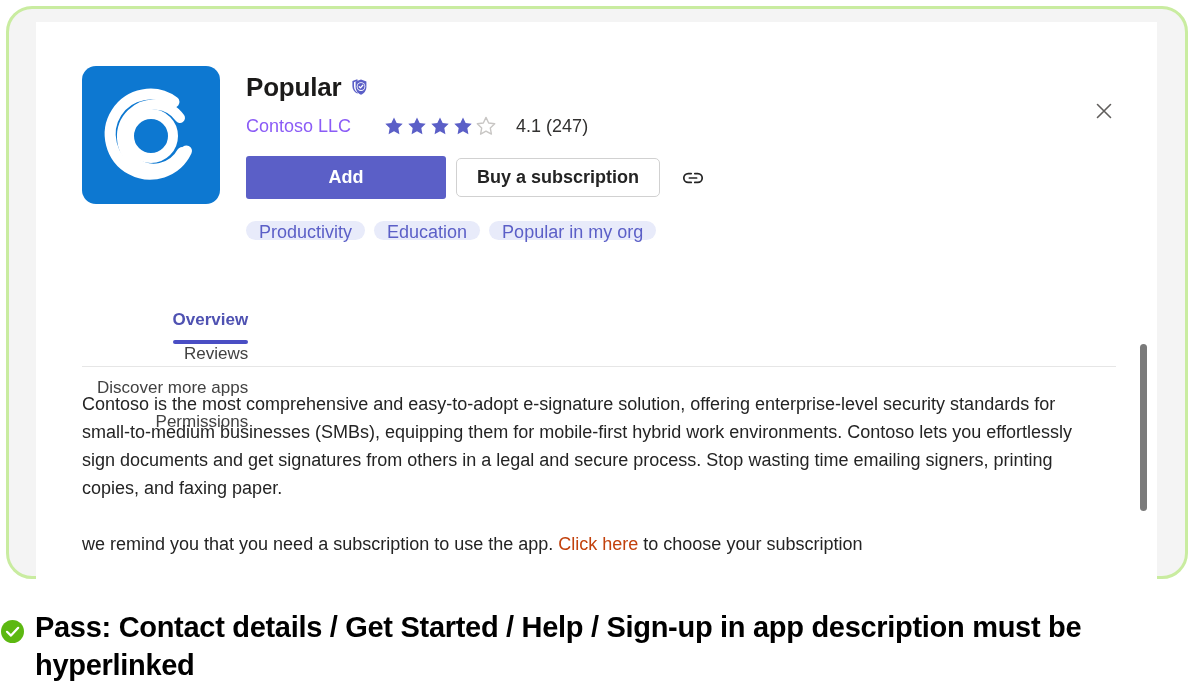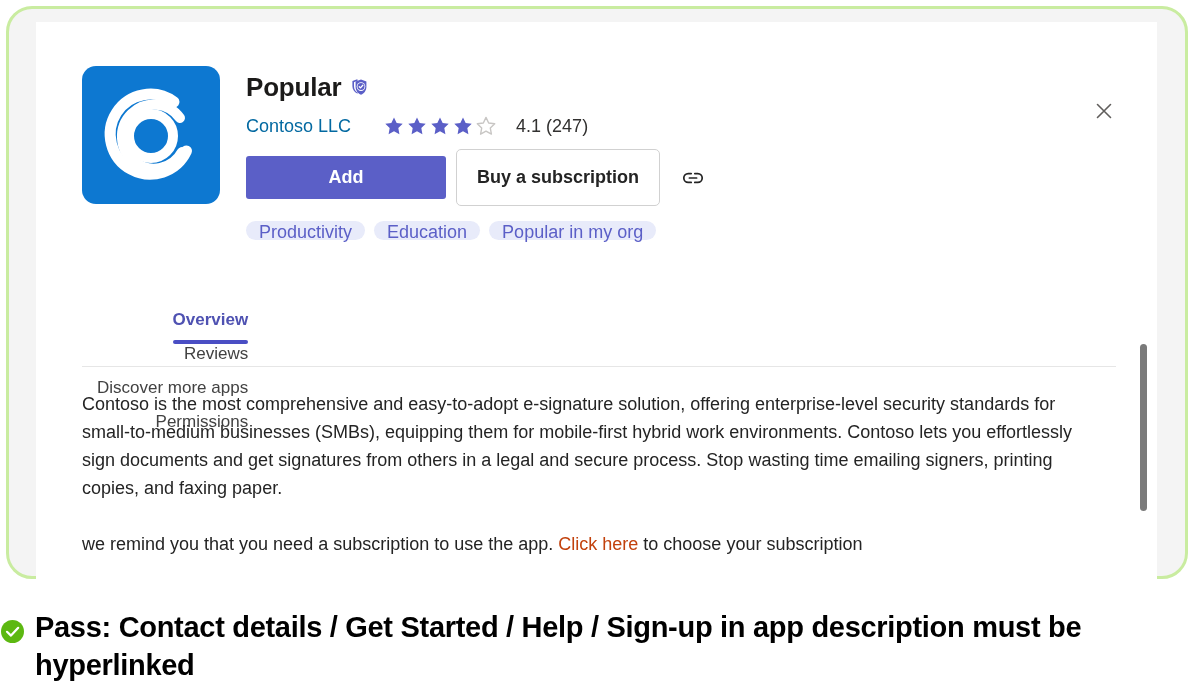--- a/index.html
+++ b/index.html
@@ -63,21 +63,21 @@
 
   .pub-row {
     display: flex;
     align-items: center;
     gap: 0;
     margin-top: 9px;
     height: 26px;
   }
   .publisher {
     font-size: 18px;
-    color: #0369a1;
+    color: #8b5cf6;
   }
   .stars {
     display: flex;
     align-items: center;
     gap: 1px;
     margin-left: 32px;
   }
   .stars svg { display: block; width: 22px; height: 22px; }
   .rating-text {
     margin-left: 19px;
@@ -97,21 +97,21 @@
     color: #ffffff;
     border: none;
     border-radius: 3px;
     font-size: 18px;
     font-weight: bold;
     font-family: "Liberation Sans", sans-serif;
     cursor: pointer;
   }
   .btn-buy {
     margin-left: 10px;
-    height: 57px;
+    height: 39px;
     padding: 0 20px;
     background: #ffffff;
     color: #242424;
     border: 1px solid #d1d1d1;
     border-radius: 5px;
     font-size: 18px;
     font-weight: bold;
     font-family: "Liberation Sans", sans-serif;
     cursor: pointer;
   }

